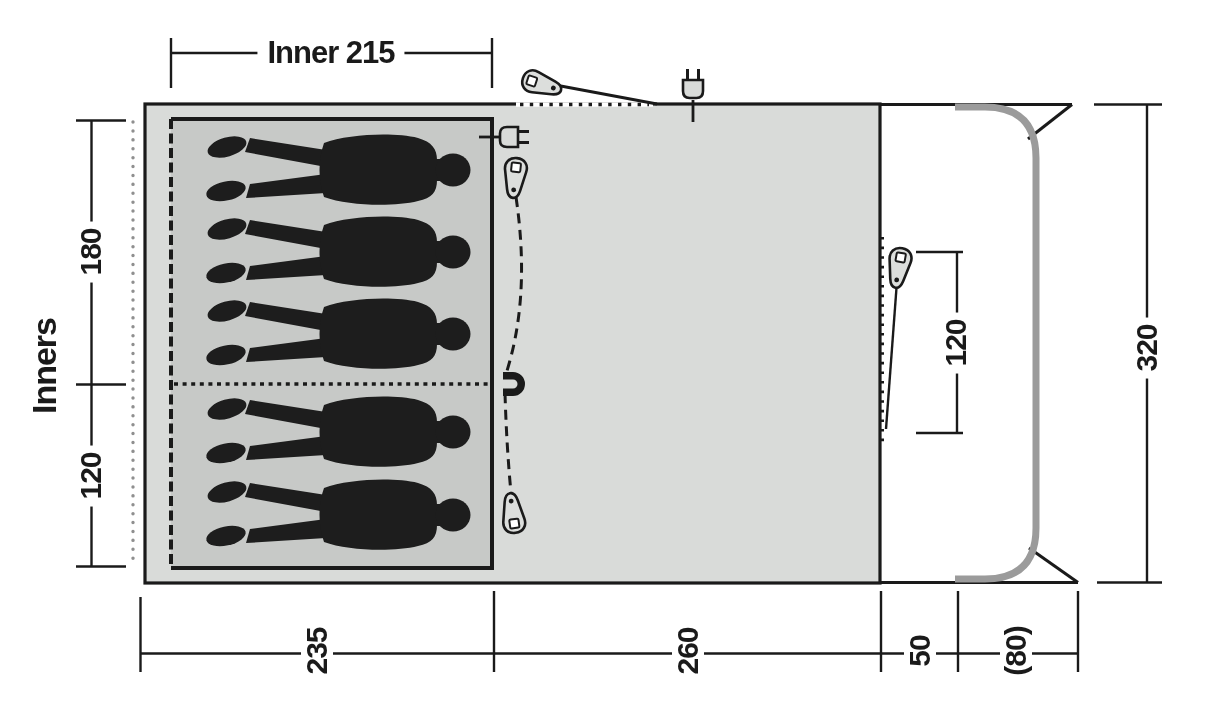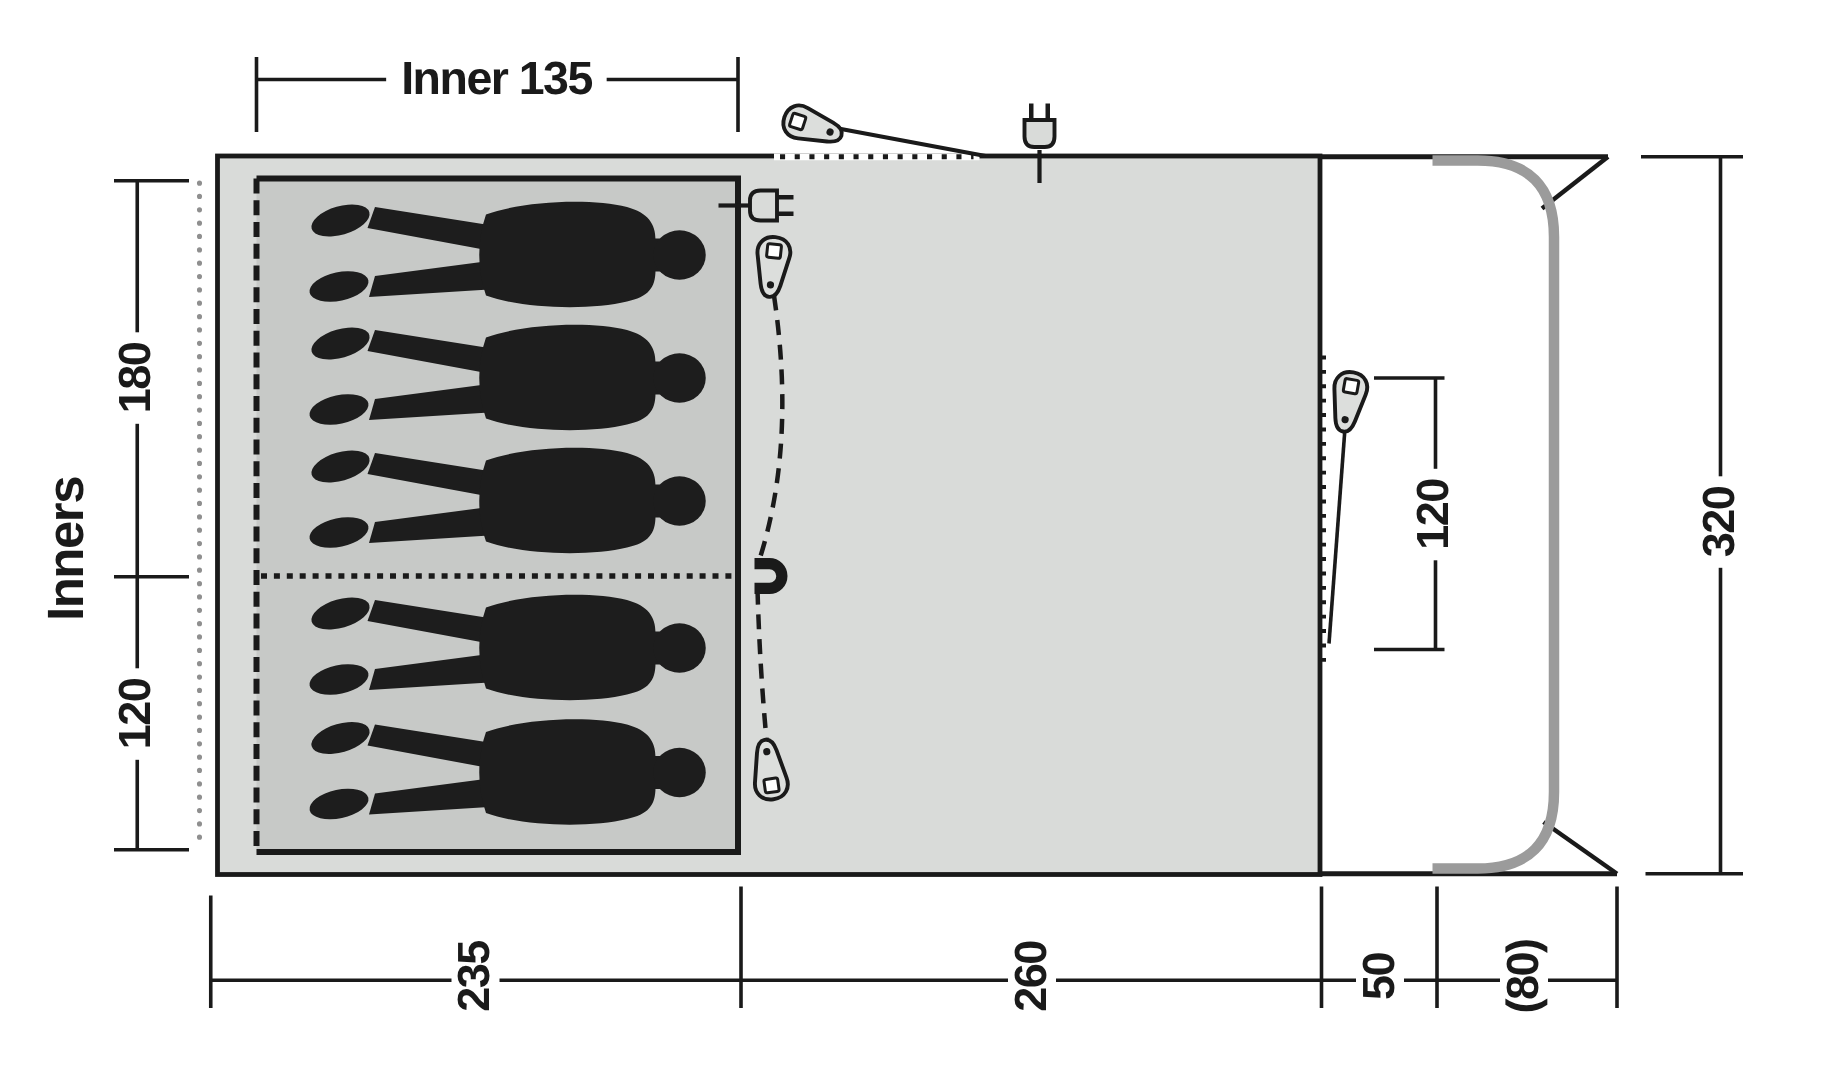--- a/index.html
+++ b/index.html
@@ -123,21 +123,21 @@
 
     <line x1="140.5" y1="653.5" x2="1078" y2="653.5"></line>
     <line x1="140.5" y1="597" x2="140.5" y2="672"></line>
     <line x1="494" y1="591" x2="494" y2="672"></line>
     <line x1="881" y1="591" x2="881" y2="672"></line>
     <line x1="958" y1="591" x2="958" y2="672"></line>
     <line x1="1078" y1="591" x2="1078" y2="672"></line>
   </g>
 </svg>
 
-<div class="lbl h title" style="left:331px;top:52px;">Inner 135</div>
+<div class="lbl h title" style="left:331px;top:52px;">Inner 215</div>
 <div class="lbl v side" style="left:44px;top:366px;">Inners</div>
 <div class="lbl v num" style="left:91px;top:252px;">180</div>
 <div class="lbl v num" style="left:91px;top:476px;">120</div>
 <div class="lbl v num" style="left:1147px;top:348px;">320</div>
 <div class="lbl v num" style="left:956px;top:343px;">120</div>
 <div class="lbl v num" style="left:317px;top:651px;">235</div>
 <div class="lbl v num" style="left:688px;top:651px;">260</div>
 <div class="lbl v num" style="left:920px;top:651px;">50</div>
 <div class="lbl v num" style="left:1016px;top:651px;">(80)</div>
 

